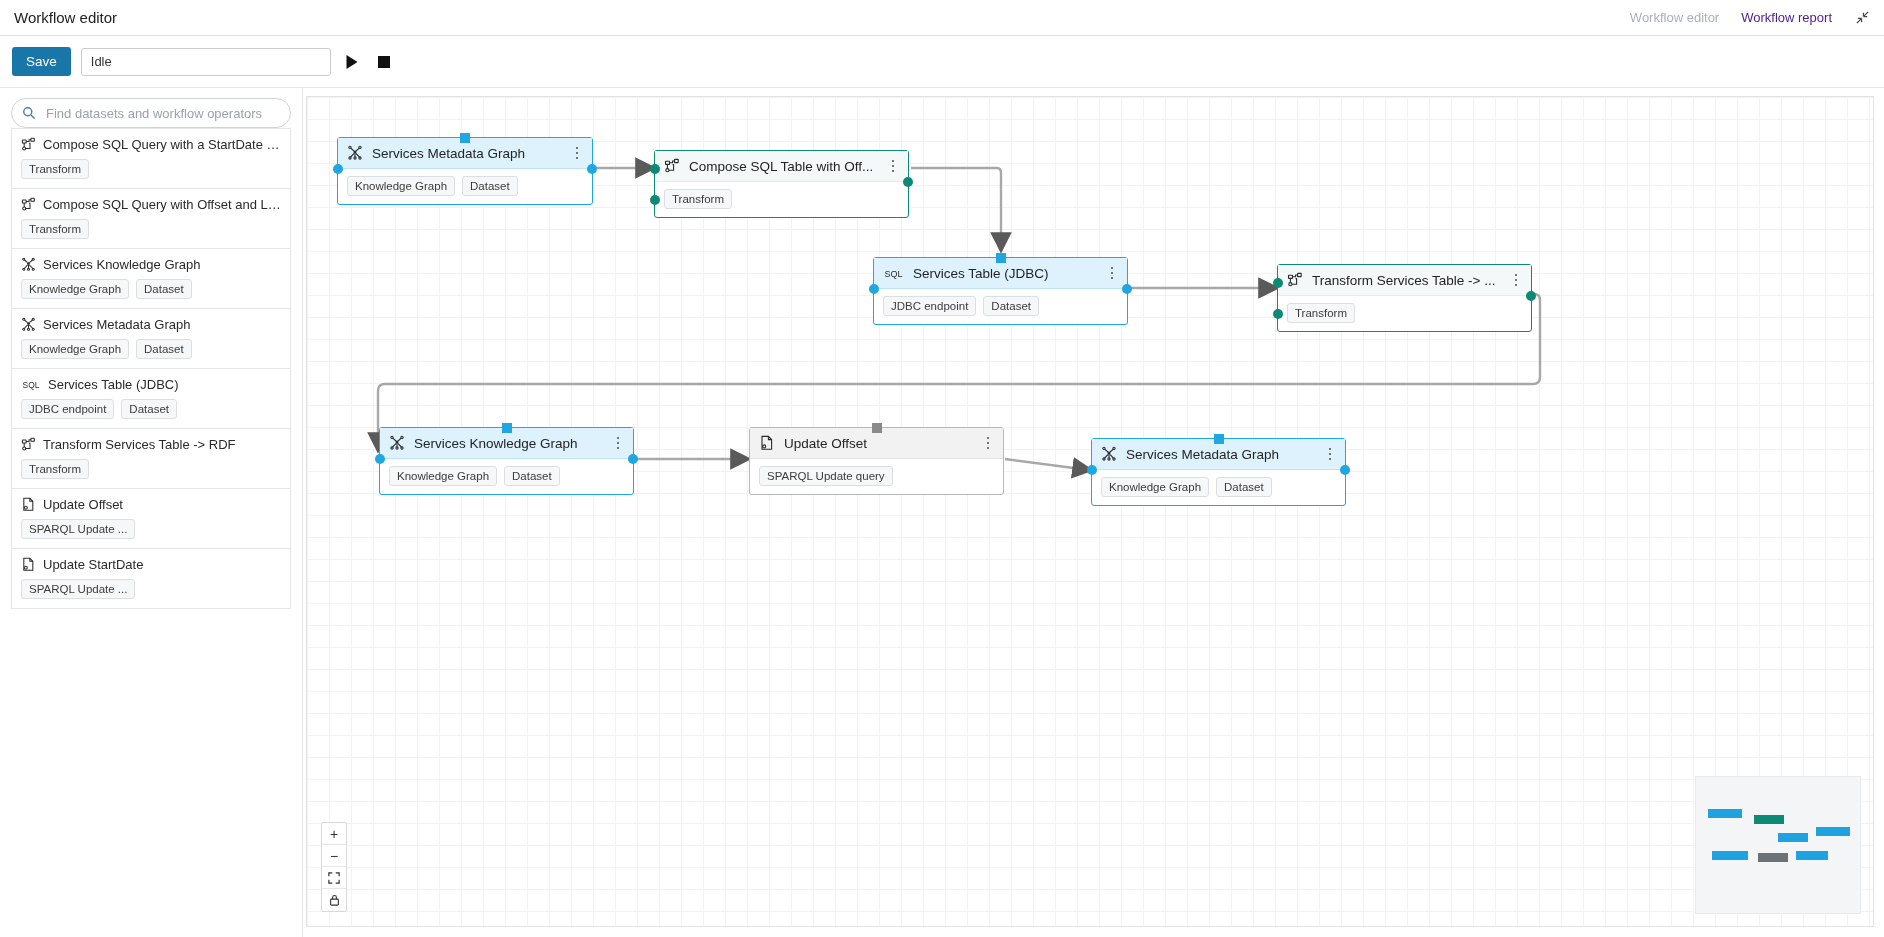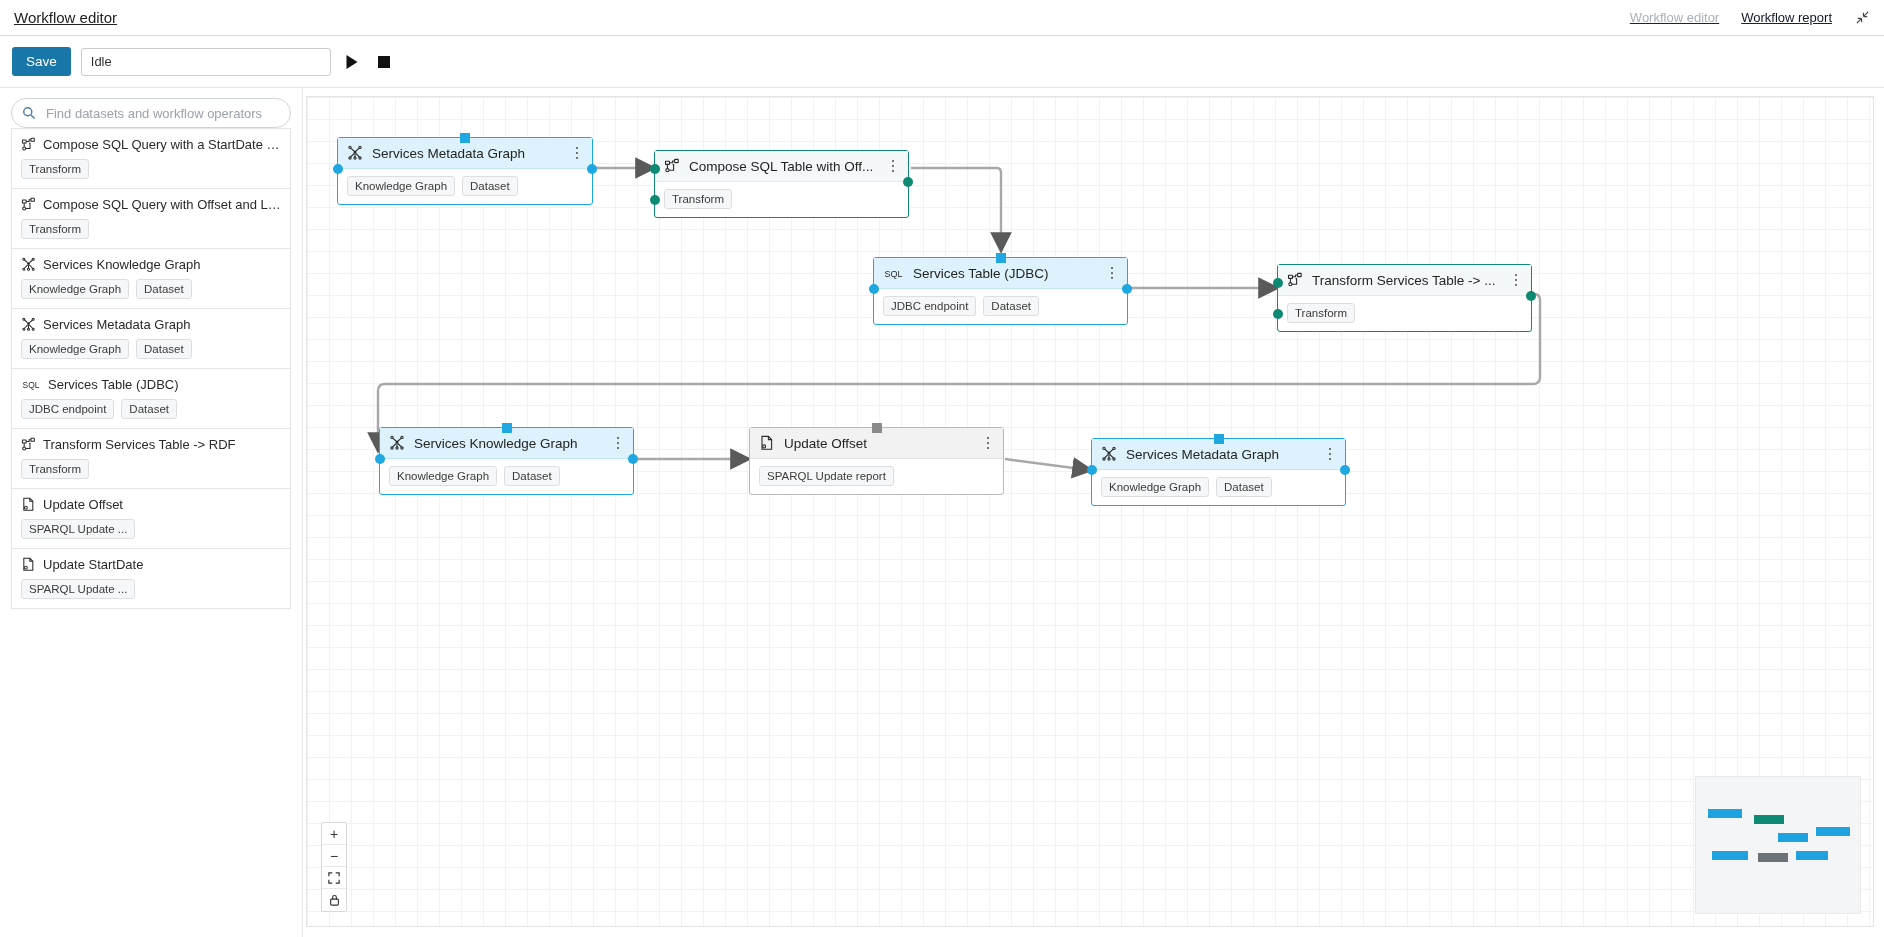--- a/index.html
+++ b/index.html
@@ -12,31 +12,30 @@
     overflow: hidden;
   }
   
   .topbar {
     height: 36px;
     border-bottom: 1px solid #e0e0e0;
     display: flex;
     align-items: center;
     padding: 0 14px;
     background: #fff;
-    text-decoration: underline;
   }
   .app-title { font-size: 15px; color: #222; }
   .topbar-right {
     margin-left: auto;
     display: flex;
     align-items: center;
     gap: 22px;
     font-size: 13px;
   }
-  .nav-link { color: #0f172a; cursor: pointer; }
+  .nav-link { color: #4c1d95; cursor: pointer; }
   .nav-link.muted { color: #a9b1bb; }
   .collapse-icon { width: 16px; height: 16px; color: #555; display: flex; align-items: center; justify-content: center; }
 
   
   .toolbar {
     height: 52px;
     display: flex;
     align-items: center;
     padding: 0 12px;
     gap: 10px;
@@ -544,21 +543,21 @@
                 </svg>
               </span>
               <span class="node-title">Update Offset</span>
               <span class="kebab">
                 <i></i>
                 <i></i>
                 <i></i>
               </span>
             </div>
             <div class="node-body">
-              <span class="tag">SPARQL Update report</span>
+              <span class="tag">SPARQL Update query</span>
             </div>
             <span class="handle-sq grey" style="left:50%;top:-5px;margin-left:-5px;"></span>
           </div>
           <div class="node blue" style="left: 784px; top: 341px; width: 255px;">
             <div class="node-head">
               <span style="display: flex;">
                 <svg width="16" height="16" viewBox="0 0 16 16" fill="none" stroke="#2a2a2a" stroke-width="1.1">
                   <circle cx="8" cy="7" r="1.5" fill="#2a2a2a" stroke="none"></circle>
                   <circle cx="3" cy="2.4" r="1.1"></circle>
                   <circle cx="13" cy="2.4" r="1.1"></circle>

